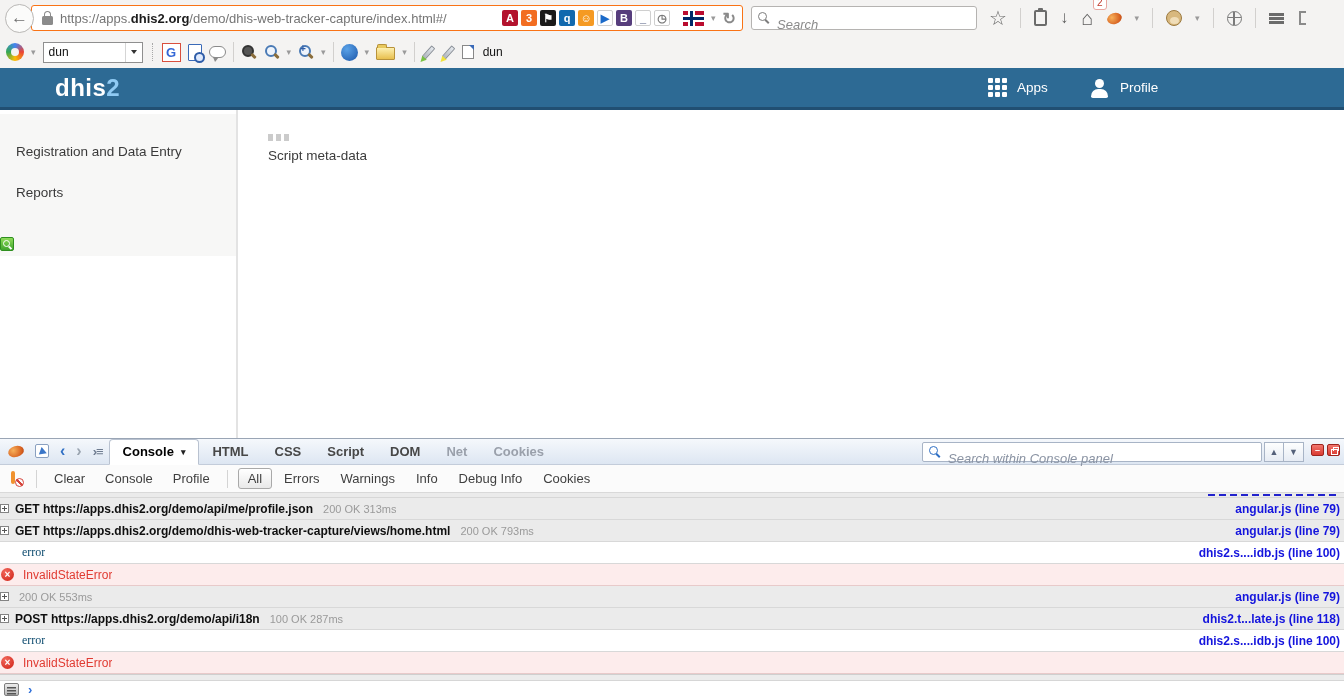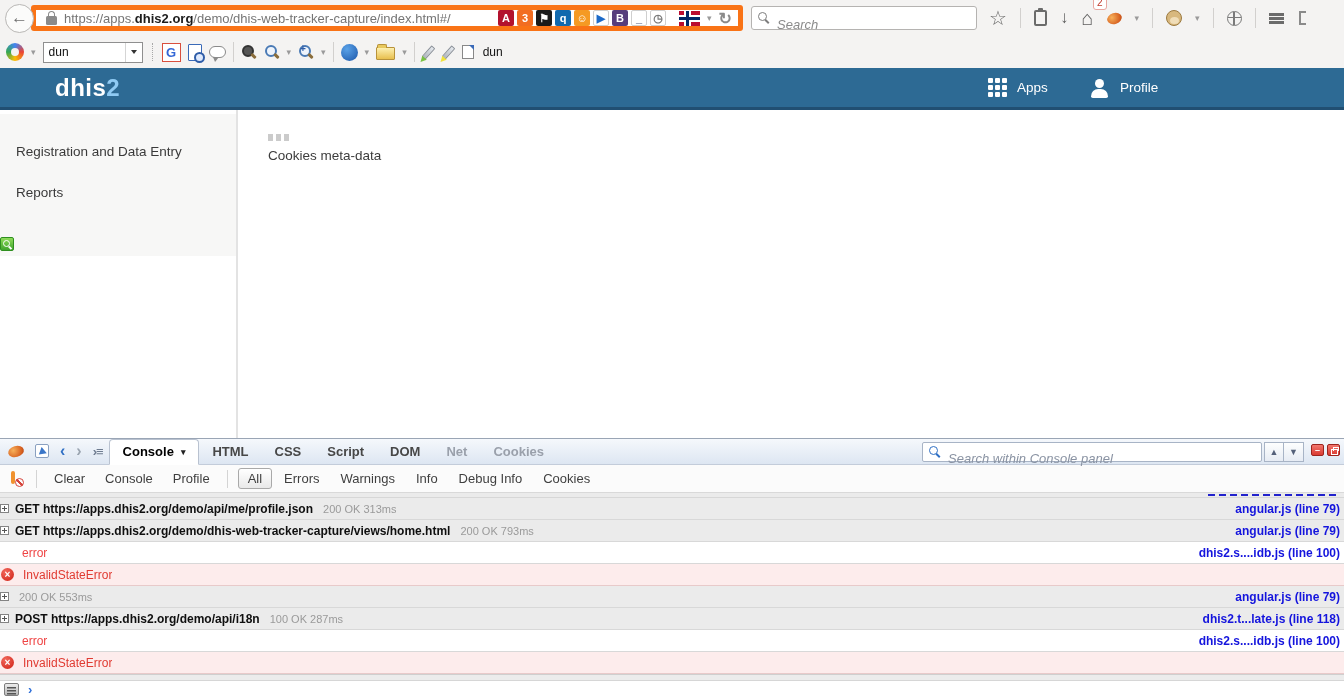--- a/index.html
+++ b/index.html
@@ -5,21 +5,21 @@
   * { box-sizing: border-box; margin: 0; padding: 0; }
   html,body { width:1344px; height:697px; overflow:hidden; }
   body { font-family:"Liberation Sans", sans-serif; background:#fff; position:relative; }
 
   
   .chrome { position:absolute; top:0; left:0; right:0; height:36px; background:#f4f3f2;
             display:flex; align-items:center; padding-left:5px; }
   .back-btn { width:29px; height:29px; border-radius:50%; border:1px solid #b9b7b5; background:#fbfbfa;
               display:flex; align-items:center; justify-content:center; color:#6f6f6f; font-size:17px;
               font-weight:bold; z-index:2; flex:none; }
-  .urlbar { height:26px; width:712px; margin-left:-3px; background:#fff; border:5px solid #f97316;
+  .urlbar { height:26px; width:712px; margin-left:-3px; background:#fff; border:1px solid #f97316;
             border-radius:3px; display:flex; align-items:center; padding:0 6px 0 10px; gap:7px; }
   .lock { width:11px; height:9px; background:#8b8b8b; border-radius:1.5px; position:relative; margin-top:4px; flex:none;}
   .lock::before { content:""; position:absolute; top:-5px; left:2px; width:5px; height:6px;
                   border:1.5px solid #8b8b8b; border-bottom:none; border-radius:4px 4px 0 0; }
   .url-text { font-size:13px; color:#757575; white-space:nowrap; overflow:hidden; flex:1; }
   .url-text .domain { color:#1c1c1c; font-weight:bold; }
   .lib-strip { display:flex; align-items:center; gap:3px; flex:none; }
   .lib-ic { width:16px; height:16px; border-radius:2px; display:flex; align-items:center; justify-content:center;
             font-size:11px; font-weight:bold; line-height:1; }
   .no-flag { width:21px; height:15px; margin-left:6px; flex:none;
@@ -202,21 +202,21 @@
   .crow { height:22px; border-bottom:1px solid #d8d8d8; display:flex; justify-content:space-between;
           align-items:center; padding-right:4px; }
   .crow.net { background:#ebebeb; }
   .crow.error { background:var(--err-bg,#fdecec); border-bottom-color:#e8caca; }
   .crow-left { display:flex; align-items:center; gap:6px; white-space:nowrap; overflow:hidden; }
   .expand { width:9px; height:9px; border:1px solid #848484; background:#fff; position:relative; flex:none; }
   .expand::before { content:""; position:absolute; left:1px; top:3px; width:5px; height:1px; background:#555; }
   .expand::after { content:""; position:absolute; left:3px; top:1px; width:1px; height:5px; background:#555; }
   .net-main { font-weight:bold; color:#0f0f0f; font-size:12px; }
   .net-status { color:#9a9a9a; font-size:11px; margin-left:4px; }
-  .log-text { font-family:Liberation Sans, sans-serif; font-size:12px; color:#ef4444; padding-left:22px; }
+  .log-text { font-family:Liberation Serif, serif; font-size:12px; color:#0c4a6e; padding-left:22px; }
   .err-icon { width:13px; height:13px; border-radius:50%; background:radial-gradient(circle at 35% 30%, #f2685c, #ce1f13);
               color:#fff; font-size:10px; font-weight:bold; display:flex; align-items:center; justify-content:center;
               flex:none; margin-left:1px; }
   .err-text { color:var(--err-fg,#e03b32); font-size:12px; padding-left:3px; }
   .srclink { color:var(--lnk,#1414dd); font-weight:bold; font-size:12px; white-space:nowrap; }
 
   .fb-sep2 { height:7px; background:#ececec; border-top:1px solid #cfcfcf; border-bottom:1px solid #d6d6d6; }
   .fb-cmd { height:17px; background:#fff; display:flex; align-items:center; gap:9px; padding-left:4px; }
   .cmd-btn { width:15px; height:13px; border:1px solid #7e7e7e; border-radius:2px;
              background:linear-gradient(#ececec,#b9b9b9) , linear-gradient(#555,#555) center/9px 1px no-repeat;
@@ -347,21 +347,21 @@
       <div class="side-item" style="top: 75px;">Reports</div>
     </div>
   <span class="green-search"></span>
   <div class="content-divider"></div>
   <div class="loading-box">
     <div class="load-dots">
         <i></i>
         <i></i>
         <i></i>
       </div>
-    <div class="loading-text">Cookies meta-data</div>
+    <div class="loading-text">Script meta-data</div>
   </div>
 </div>
 
 <div class="firebug">
   <div class="fb-tabbar">
     <div class="fb-ticons">
       <span class="fb-bug"></span>
       <span class="fb-inspect"></span>
       <span class="fb-back">‹</span>
       <span class="fb-fwd">›</span>

